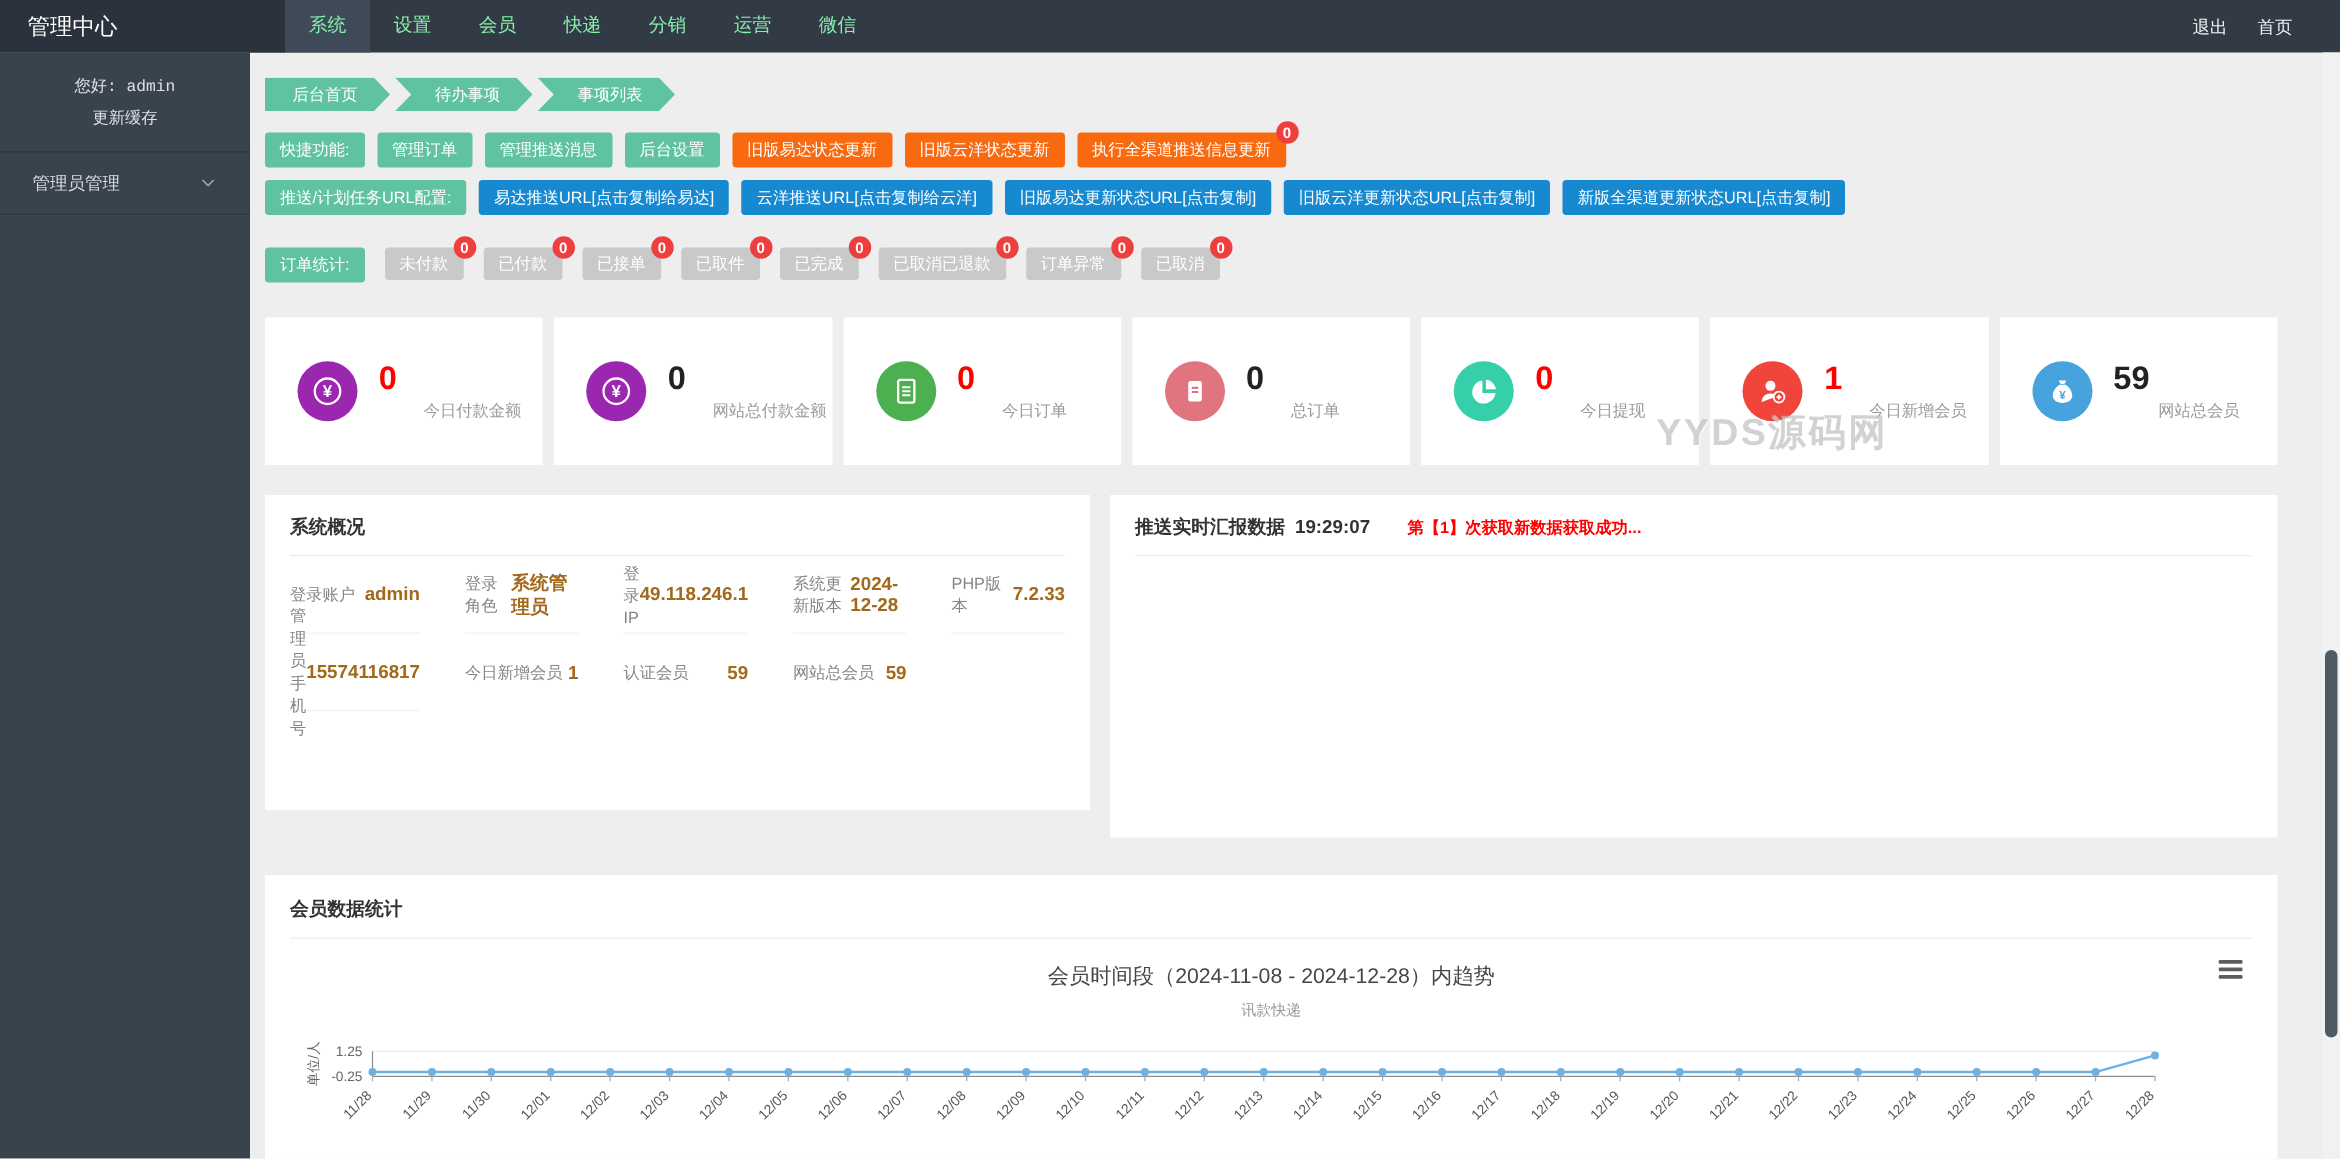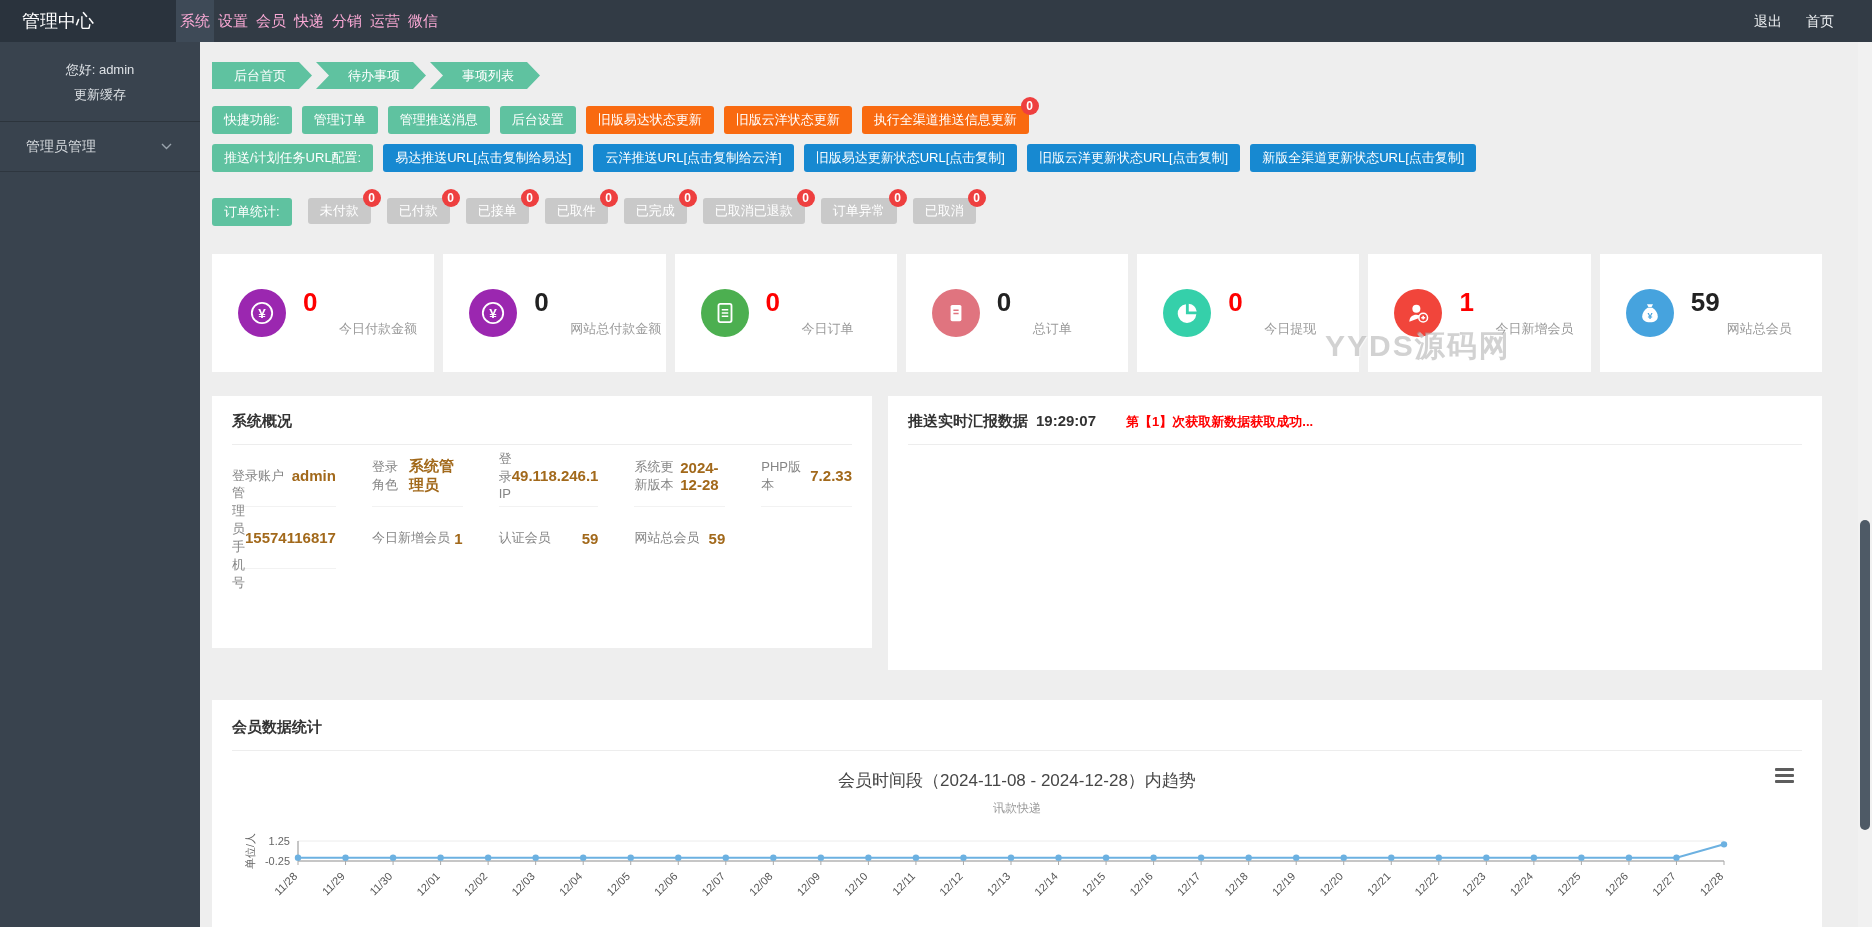--- a/index.html
+++ b/index.html
@@ -1,30 +1,30 @@
 <!DOCTYPE html>
 <html><head>
 <meta charset="utf-8">
 <style>
   * { margin:0; padding:0; box-sizing:border-box; }
   body { font-family:"Liberation Sans","DejaVu Sans",sans-serif; }
   .app { position:relative; width:1872px; height:927px; background:#eeeeee; overflow:hidden; }
 
   
   .navbar { position:absolute; top:0; left:0; right:0; height:42px; background:#323b45; display:flex; align-items:stretch; z-index:20; }
-  .brand { width:176px; background:#2a333d; color:#fff; font-size:18px; line-height:42px; padding-left:22px; flex:none; }
+  .brand { width:228px; background:#2a333d; color:#fff; font-size:18px; line-height:42px; padding-left:22px; flex:none; }
   .nav-items { display:flex; align-items:stretch; }
-  .nav-item { color:#f9a8d4; font-size:15px; line-height:42px; padding:0 4px; cursor:pointer; }
+  .nav-item { color:#86efac; font-size:15px; line-height:42px; padding:0 19px; cursor:pointer; }
   .nav-item.active { background:#3e4a57; }
   .nav-right { margin-left:auto; display:flex; align-items:stretch; padding-right:26px; }
   .nav-link { color:#f0f3f5; font-size:14px; line-height:42px; padding:0 12px; cursor:pointer; }
 
   
   .sidebar { position:absolute; top:42px; left:0; bottom:0; width:200px; background:#39434e; z-index:15; }
-  .side-user { text-align:center; color:#dde1e5; font-size:13px; padding:16px 0 14px; line-height:1.9; border-bottom:1px solid rgba(0,0,0,.22); }
+  .side-user { text-align:center; color:#dde1e5; font-size:13px; padding:16px 0 14px; line-height:1.9; border-bottom:1px solid rgba(0,0,0,.22);font-family:Liberation Mono, monospace; }
   .side-user .refresh { cursor:pointer; }
   .side-item { display:flex; justify-content:space-between; align-items:center; height:50px; padding:0 28px 0 26px; color:#d6dade; font-size:14px; border-bottom:1px solid rgba(0,0,0,.18); cursor:pointer; }
   .side-item svg { flex:none; }
 
   
   .main { position:absolute; top:42px; left:200px; right:0; bottom:0; padding:20px 50px 0 12px; overflow:hidden; }
 
   
   .crumbs { display:flex; gap:4px; margin-bottom:17px; }
   .crumb { height:27px; line-height:27px; background:#5fc2a0; color:#fff; font-size:13px; padding:0 26px 0 32px;

